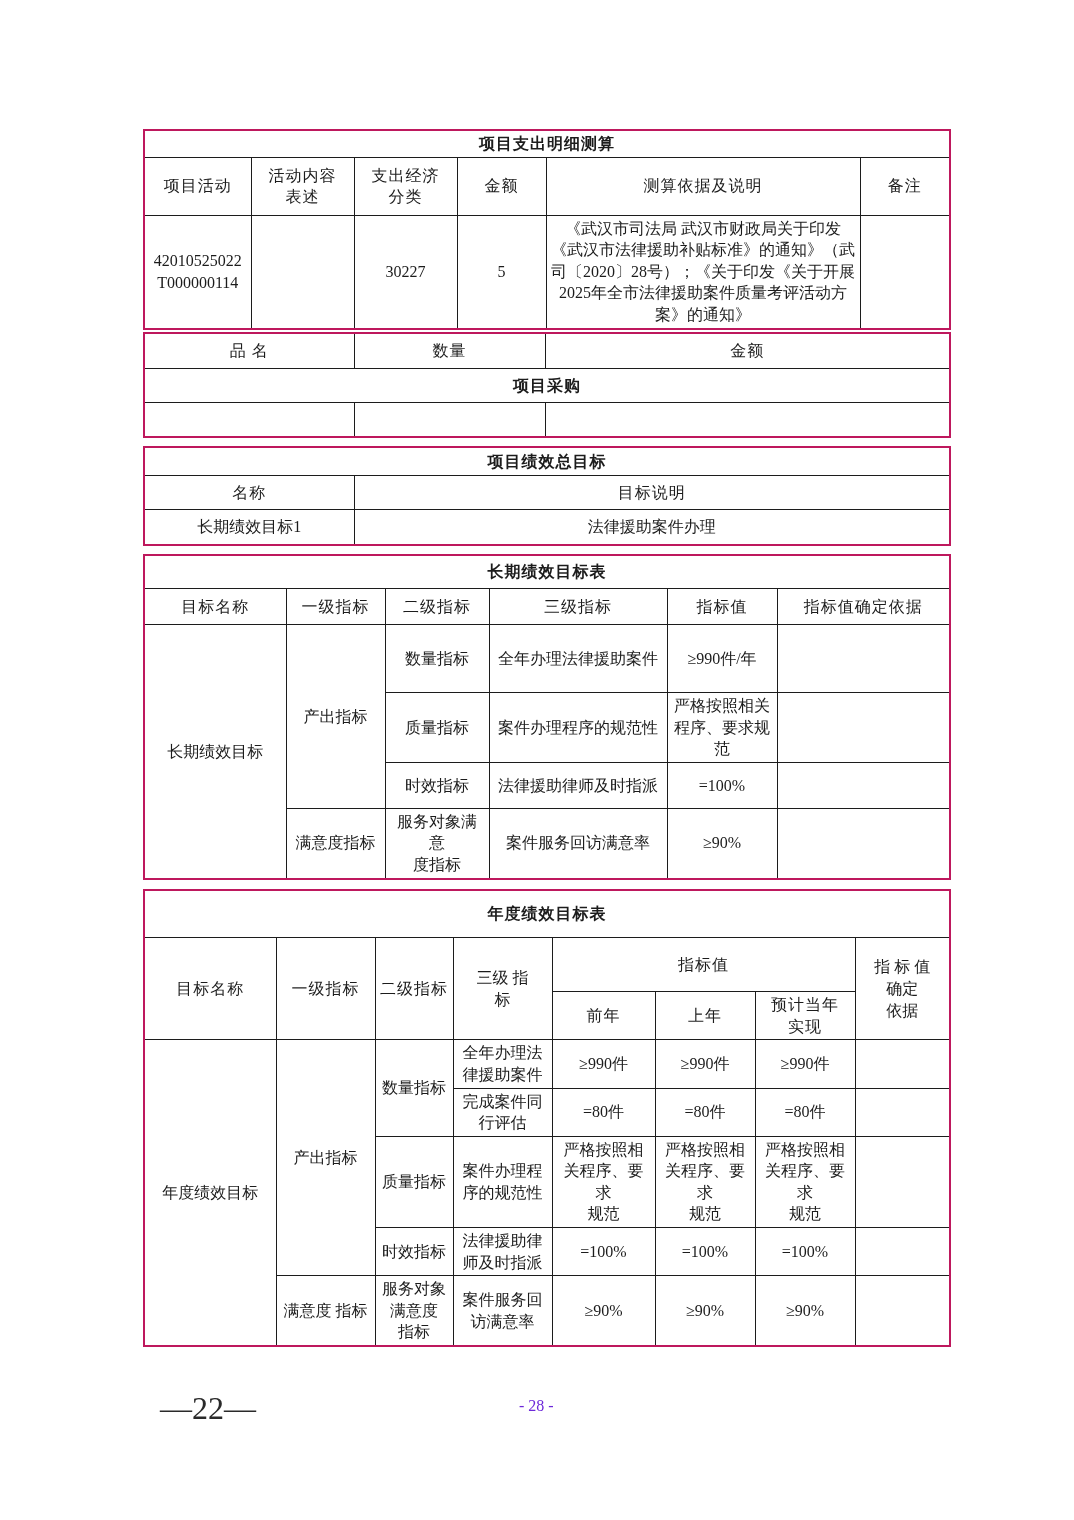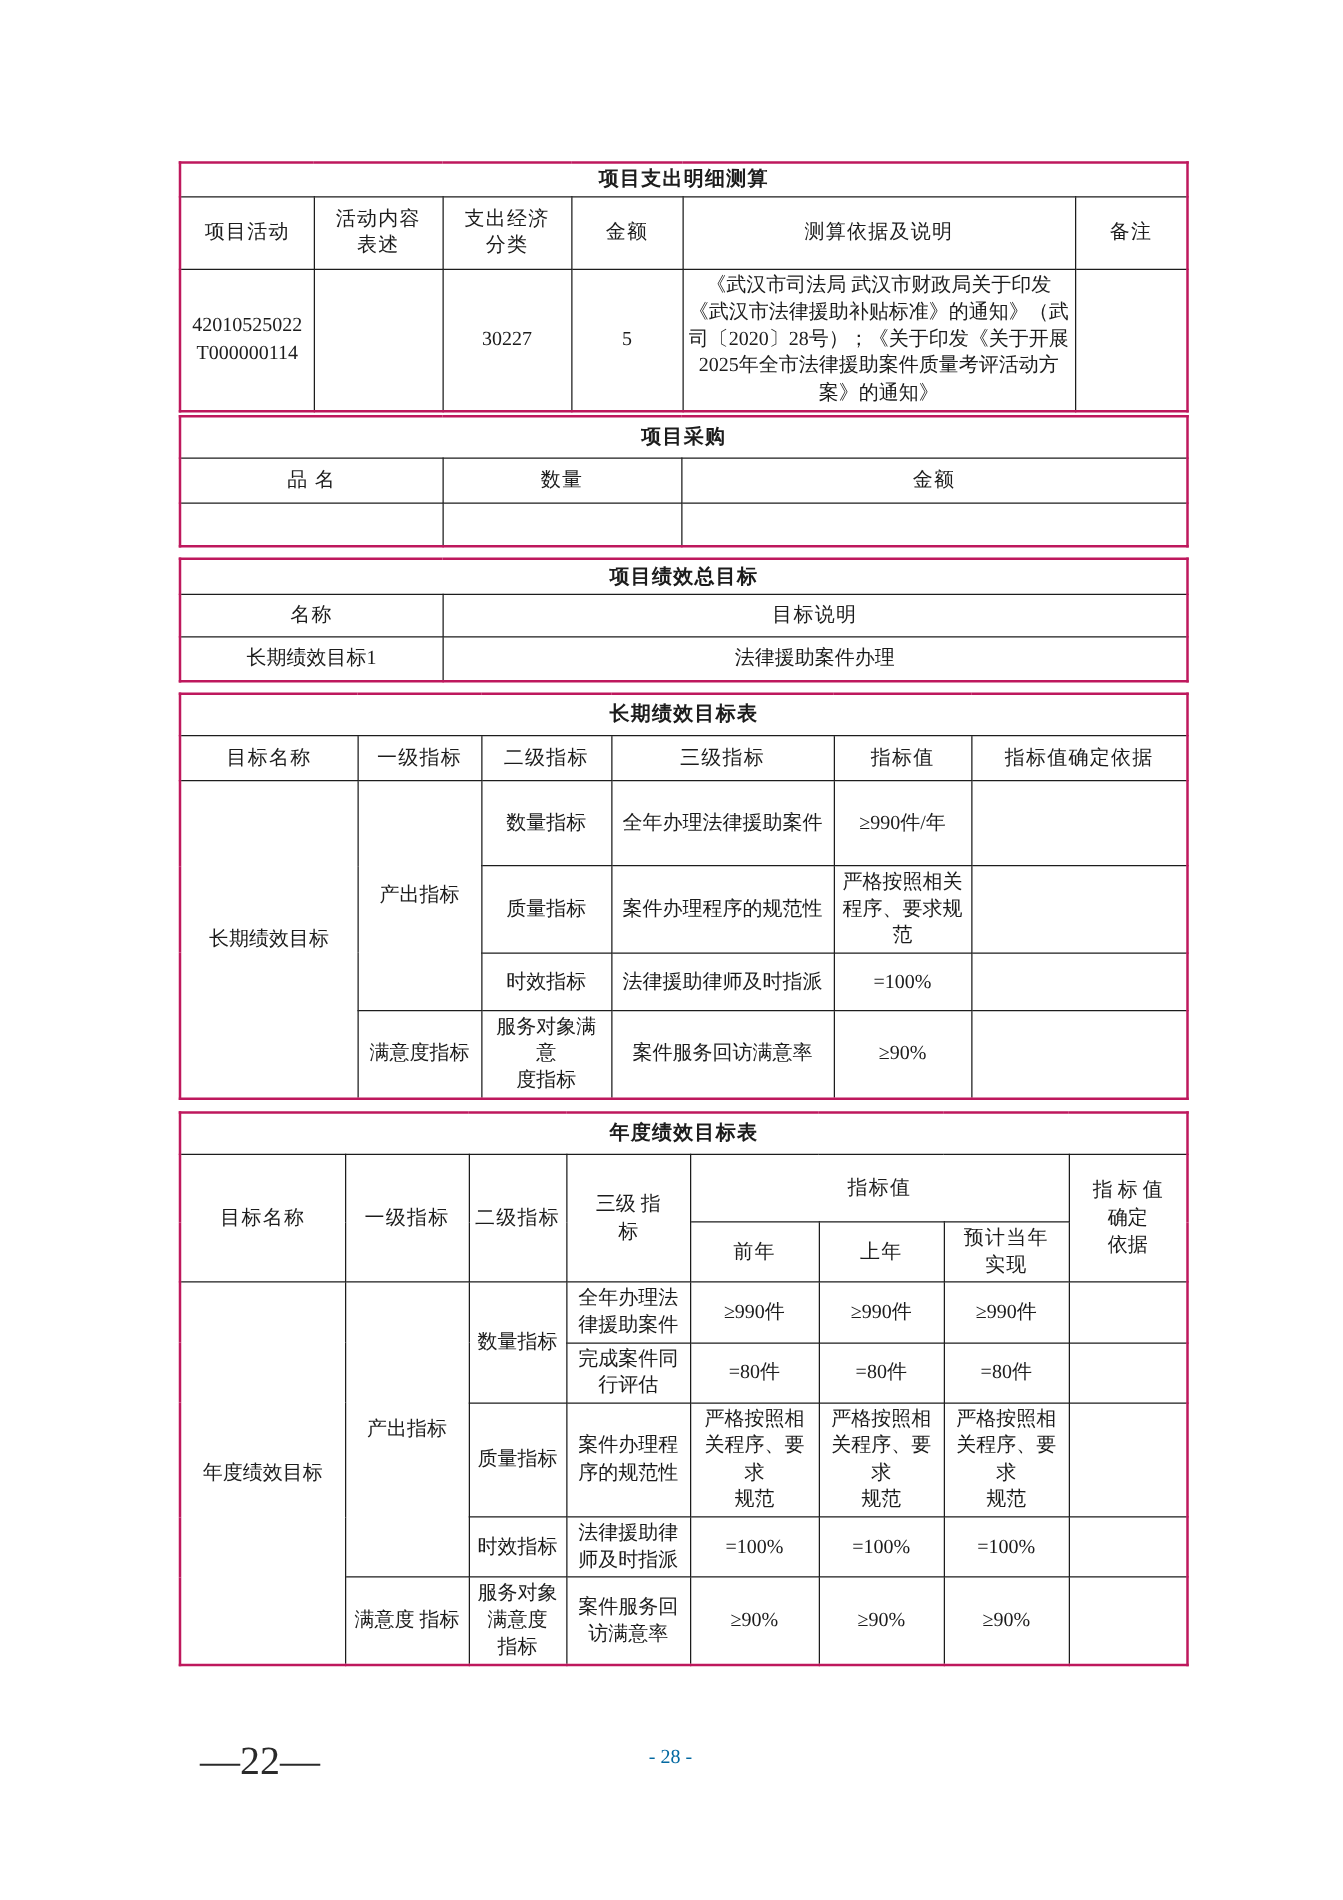--- a/index.html
+++ b/index.html
@@ -37,21 +37,21 @@
   .pre{white-space:pre-line;}
   .brk{word-break:break-all;}
   .tight{padding:2px 2px;}
   .hdr{letter-spacing:1px;}
   .footer-left{
     position:absolute;left:160px;top:1390px;
     font-size:32px;letter-spacing:0px;color:#2a2a2a;
   }
   .footer-center{
     position:absolute;left:519px;top:1397px;
-    font-size:16px;color:#0369a1;
+    font-size:16px;color:#6d28d9;
   }
   .t1{margin-top:129px;}
   .t2{margin-top:2px;}
   .t3{margin-top:8px;}
   .t4{margin-top:8px;padding-left:26px;}
   .t5{margin-top:9px;}
 </style>
 </head>
 <body>
 
@@ -91,27 +91,27 @@
   </tbody>
     </table>
 
   <table class="tbl t2">
     <colgroup>
       <col style="width:210px">
         <col style="width:191px">
         <col style="width:405px">
     </colgroup>
     <tbody>
-        <tr style="height:34px">
-      <td colspan="3" class="title">项目采购</td>
-    </tr>
-    <tr style="height:36px">
+        <tr style="height:36px">
       <td class="c hdr">品 名</td>
       <td class="c hdr">数量</td>
       <td class="c hdr">金额</td>
+    </tr>
+    <tr style="height:34px">
+      <td colspan="3" class="title">项目采购</td>
     </tr>
     <tr style="height:34px">
       <td></td>
       <td></td>
       <td></td>
     </tr>
   </tbody>
     </table>
 
   <table class="tbl t3">
@@ -192,21 +192,21 @@
       <col style="width:132px">
         <col style="width:99px">
         <col style="width:78px">
         <col style="width:99px">
       <col style="width:103px">
         <col style="width:100px">
         <col style="width:100px">
         <col style="width:95px">
     </colgroup>
     <tbody>
-        <tr style="height:34px">
+        <tr style="height:48px">
       <td colspan="8" class="title">年度绩效目标表</td>
     </tr>
     <tr style="height:54px">
       <td rowspan="2" class="c hdr">目标名称</td>
       <td rowspan="2" class="c hdr">一级指标</td>
       <td rowspan="2" class="c hdr">二级指标</td>
       <td rowspan="2" class="l pre tight">三级 指
 标</td>
       <td colspan="3" class="c hdr">指标值</td>
       <td rowspan="2" class="l pre tight">指 标 值

